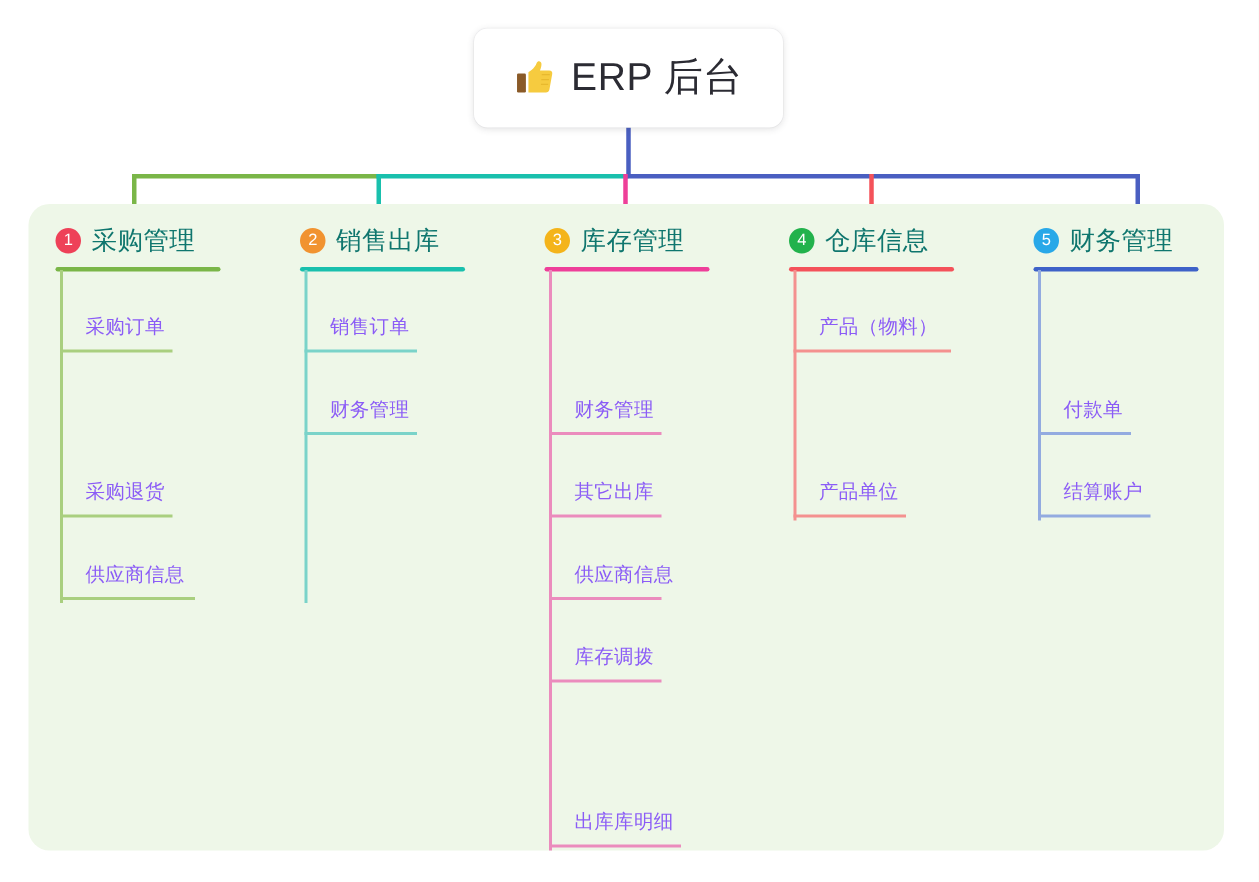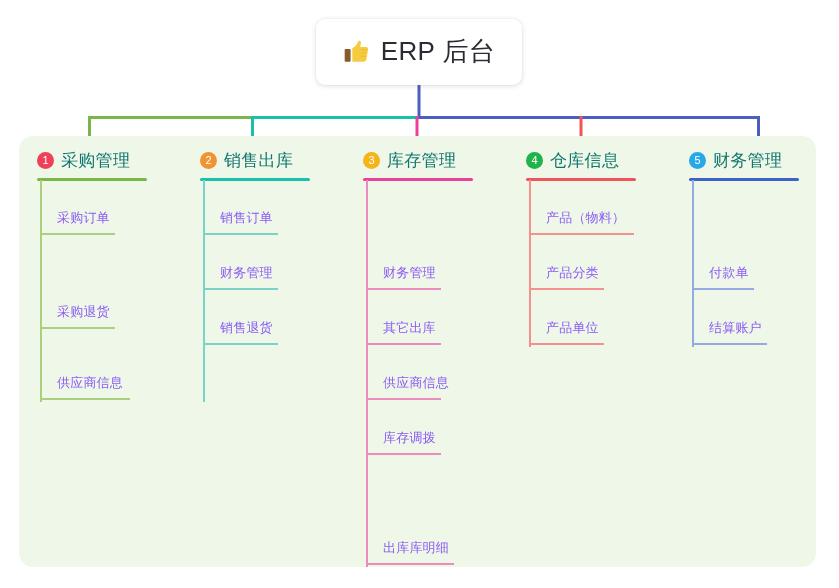--- a/index.html
+++ b/index.html
@@ -191,21 +191,21 @@
       <div class="branch-head">
         <span class="badge" style="background:#ee4158">1</span>
         <span class="branch-title">采购管理</span>
       </div>
       <div class="branch-underline" style="width:110px;background:#7ab648"></div>
       <div class="spine" style="top:44px;height:222px;background:#a9cf7f"></div>
       <div class="leaf" style="top:44px;width:100px">
         <span class="leaf-label">采购订单</span>
         <div class="leaf-underline" style="width:75px;background:#a9cf7f"></div>
       </div>
-      <div class="leaf" style="top:138px;width:100px">
+      <div class="leaf" style="top:154px;width:100px">
         <span class="leaf-label">采购退货</span>
         <div class="leaf-underline" style="width:75px;background:#a9cf7f"></div>
       </div>
       <div class="leaf" style="top:209px;width:100px">
         <span class="leaf-label">供应商信息</span>
         <div class="leaf-underline" style="width:90px;background:#a9cf7f"></div>
       </div>
     </div>
 
     <div class="column col-2">
@@ -216,24 +216,20 @@
       <div class="branch-underline" style="width:110px;background:#19c0ad"></div>
       <div class="spine" style="top:44px;height:222px;background:#7ad3c9"></div>
       <div class="leaf" style="top:44px;width:100px">
         <span class="leaf-label">销售订单</span>
         <div class="leaf-underline" style="width:75px;background:#7ad3c9"></div>
       </div>
       <div class="leaf" style="top:99px;width:100px">
         <span class="leaf-label">财务管理</span>
         <div class="leaf-underline" style="width:75px;background:#7ad3c9"></div>
       </div>
-      <div class="leaf" style="top:154px;width:100px">
-        <span class="leaf-label">销售退货</span>
-        <div class="leaf-underline" style="width:75px;background:#7ad3c9"></div>
-      </div>
     </div>
 
     <div class="column col-3">
       <div class="branch-head">
         <span class="badge" style="background:#f4b41a">3</span>
         <span class="branch-title">库存管理</span>
       </div>
       <div class="branch-underline" style="width:110px;background:#ee3f99"></div>
       <div class="spine" style="top:44px;height:387px;background:#eb8cbd"></div>
       <div class="leaf" style="top:99px;width:100px">
@@ -262,24 +258,20 @@
       <div class="branch-head">
         <span class="badge" style="background:#22b24c">4</span>
         <span class="branch-title">仓库信息</span>
       </div>
       <div class="branch-underline" style="width:110px;background:#f4525a"></div>
       <div class="spine" style="top:44px;height:167px;background:#f4918f"></div>
       <div class="leaf" style="top:44px;width:110px">
         <span class="leaf-label">产品（物料）</span>
         <div class="leaf-underline" style="width:105px;background:#f4918f"></div>
       </div>
-      <div class="leaf" style="top:99px;width:100px">
-        <span class="leaf-label">产品分类</span>
-        <div class="leaf-underline" style="width:75px;background:#f4918f"></div>
-      </div>
       <div class="leaf" style="top:154px;width:100px">
         <span class="leaf-label">产品单位</span>
         <div class="leaf-underline" style="width:75px;background:#f4918f"></div>
       </div>
     </div>
 
     <div class="column col-5">
       <div class="branch-head">
         <span class="badge" style="background:#28a8e8">5</span>
         <span class="branch-title">财务管理</span>

